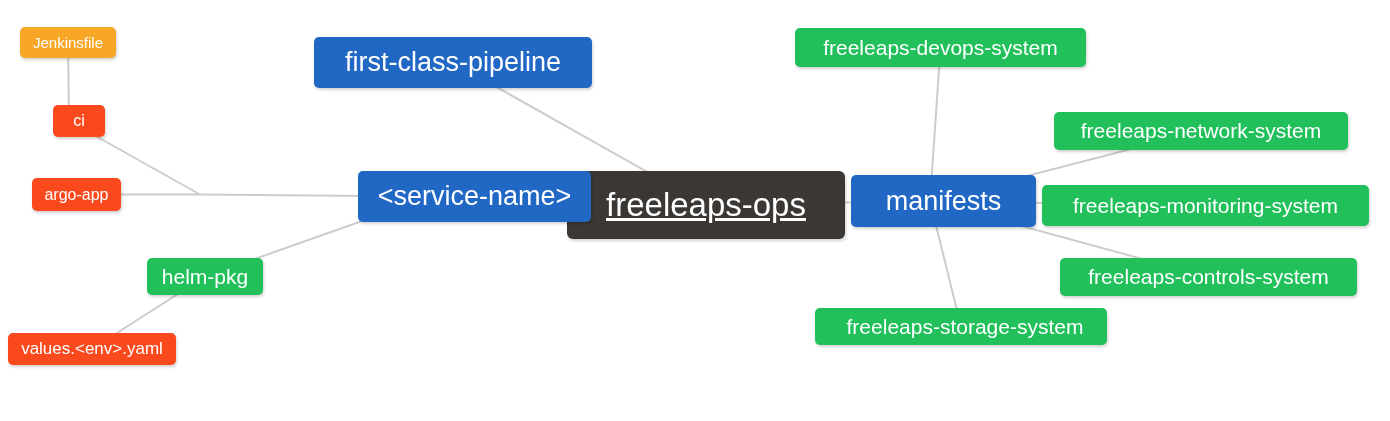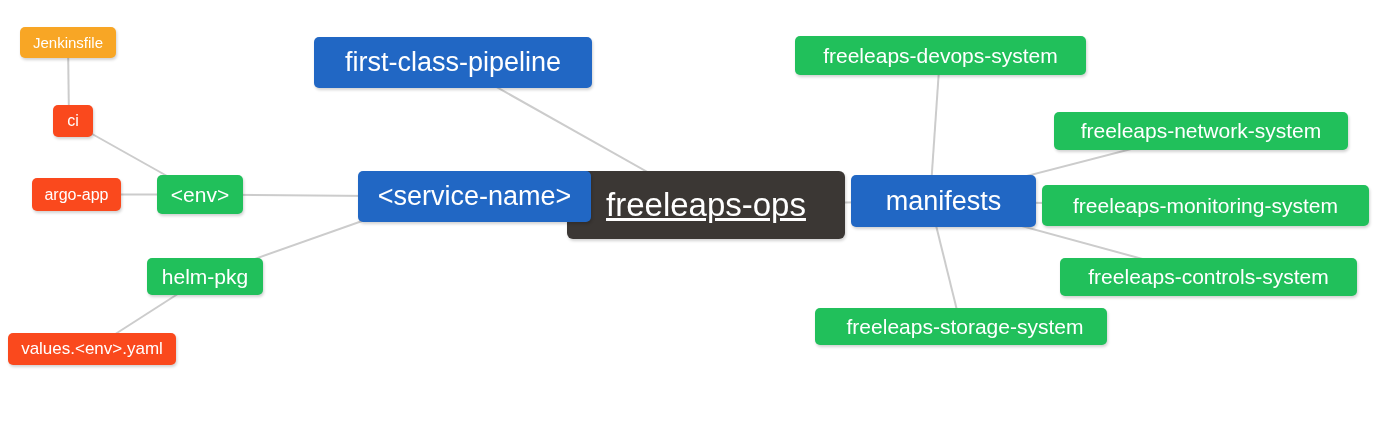--- a/index.html
+++ b/index.html
@@ -59,39 +59,36 @@
     </div>
     <div class="node" style="left: 314px; top: 37px; width: 278px; height: 51px; background: rgb(33, 103, 196); color: rgb(255, 255, 255); font-size: 27px;">
       <span class="node-label">first-class-pipeline</span>
     </div>
     <div class="node" style="left: 315px; top: 171px; width: 233px; height: 51px; background: rgb(33, 103, 196); color: rgb(255, 255, 255); font-size: 27px; margin-left: 43px;">
       <span class="node-label">&lt;service-name&gt;</span>
     </div>
     <div class="node" style="left: 851px; top: 175px; width: 185px; height: 52px; background: rgb(33, 103, 196); color: rgb(255, 255, 255); font-size: 27px;">
       <span class="node-label">manifests</span>
     </div>
-    <div class="node" style="left: 157px; top: 175px; width: 86px; height: 39px; background: rgb(33, 192, 91); color: rgb(255, 255, 255); font-size: 21px;">
-      <span class="node-label">&lt;env&gt;</span>
-    </div>
     <div class="node" style="left: 147px; top: 258px; width: 116px; height: 37px; background: rgb(33, 192, 91); color: rgb(255, 255, 255); font-size: 21px;">
       <span class="node-label">helm-pkg</span>
     </div>
-    <div class="node" style="left: 53px; top: 105px; width: 40px; height: 32px; background: rgb(250, 73, 29); color: rgb(255, 255, 255); font-size: 16px;">
+    <div class="node" style="left: 53px; top: 105px; width: 52px; height: 32px; background: rgb(250, 73, 29); color: rgb(255, 255, 255); font-size: 16px;">
       <span class="node-label">ci</span>
     </div>
     <div class="node" style="left: 32px; top: 178px; width: 89px; height: 33px; background: rgb(250, 73, 29); color: rgb(255, 255, 255); font-size: 16px;">
       <span class="node-label">argo-app</span>
     </div>
     <div class="node" style="left: 8px; top: 333px; width: 168px; height: 32px; background: rgb(250, 73, 29); color: rgb(255, 255, 255); font-size: 17px;">
       <span class="node-label">values.&lt;env&gt;.yaml</span>
     </div>
     <div class="node" style="left: 20px; top: 27px; width: 96px; height: 31px; background: rgb(248, 166, 37); color: rgb(255, 255, 255); font-size: 15px;">
       <span class="node-label">Jenkinsfile</span>
     </div>
-    <div class="node" style="left: 795px; top: 36px; width: 291px; height: 39px; background: rgb(33, 192, 91); color: rgb(255, 255, 255); font-size: 21px;">
+    <div class="node" style="left: 795px; top: 28px; width: 291px; height: 39px; background: rgb(33, 192, 91); color: rgb(255, 255, 255); font-size: 21px;">
       <span class="node-label">freeleaps-devops-system</span>
     </div>
     <div class="node" style="left: 1054px; top: 112px; width: 294px; height: 38px; background: rgb(33, 192, 91); color: rgb(255, 255, 255); font-size: 21px;">
       <span class="node-label">freeleaps-network-system</span>
     </div>
     <div class="node" style="left: 1042px; top: 185px; width: 327px; height: 41px; background: rgb(33, 192, 91); color: rgb(255, 255, 255); font-size: 21px;">
       <span class="node-label">freeleaps-monitoring-system</span>
     </div>
     <div class="node" style="left: 1060px; top: 258px; width: 297px; height: 38px; background: rgb(33, 192, 91); color: rgb(255, 255, 255); font-size: 21px; text-align: center;">
       <span class="node-label">freeleaps-controls-system</span>

